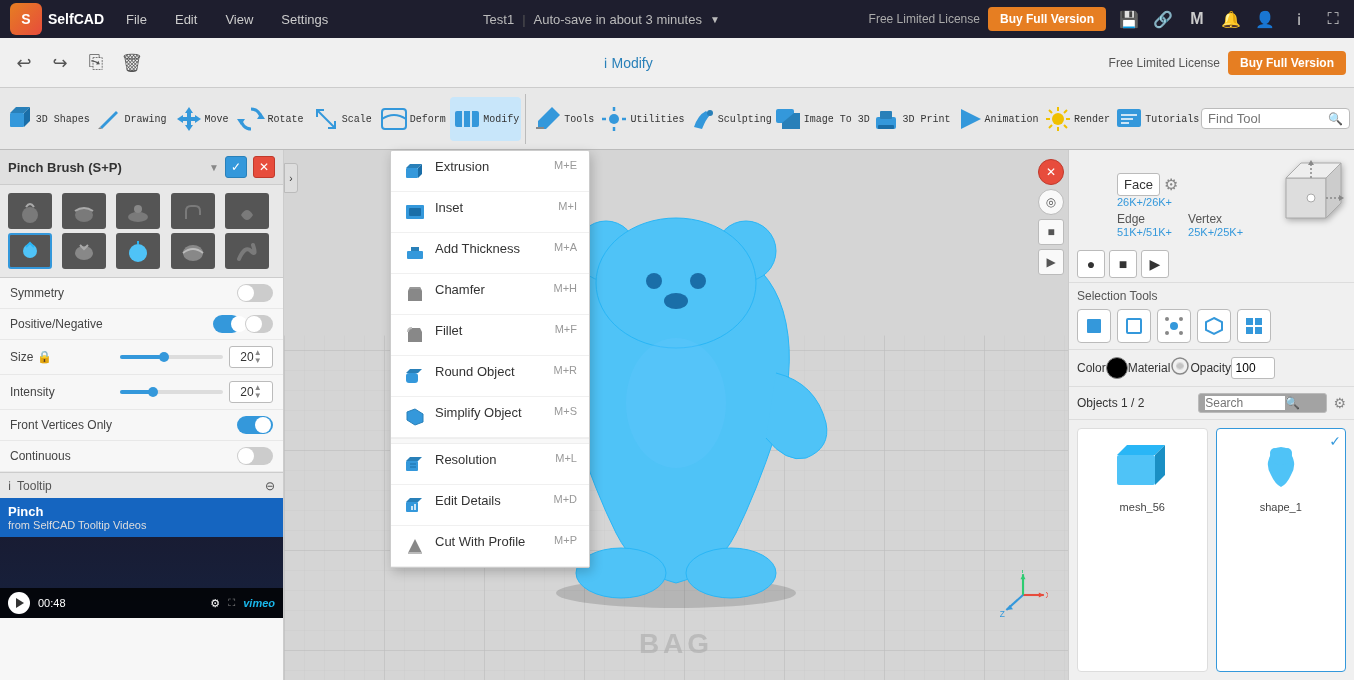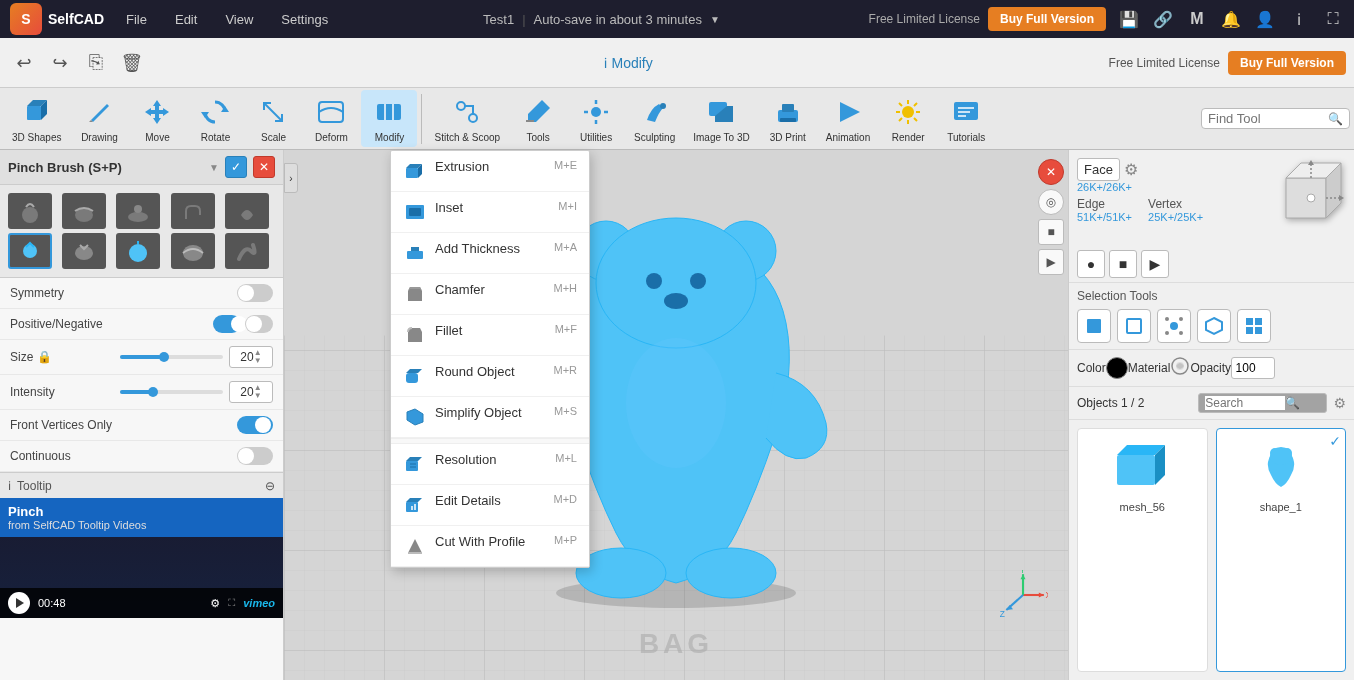--- a/index.html
+++ b/index.html
@@ -21,21 +21,21 @@
 
     
     #toolbar { display: flex; align-items: center; background: #f0f0f0; border-bottom: 1px solid #ccc; height: 50px; padding: 0 8px; gap: 4px; }
     .toolbar-icon-btn { width: 32px; height: 32px; display: flex; align-items: center; justify-content: center; cursor: pointer; border-radius: 3px; color: #555; font-size: 18px; }
     #toolbar-center { flex: 1; display: flex; justify-content: center; align-items: center; color: #2980b9; font-size: 14px; font-weight: 500; gap: 4px; }
     #toolbar-right { display: flex; align-items: center; gap: 8px; }
     #free-license2 { color: #555; font-size: 12px; }
 
     
     #maintools { display: flex; align-items: center; background: #e8e8e8; border-bottom: 1px solid #bbb; height: 62px; padding: 0 4px; gap: 2px; }
-    .tool-group { display: flex; flex-direction: column; align-items: center; justify-content: center; padding: 4px 8px; cursor: pointer; border-radius: 4px; min-width: 56px; }
+    .tool-group { display: flex; flex-direction: row; align-items: center; justify-content: center; padding: 4px 8px; cursor: pointer; border-radius: 4px; min-width: 56px; font-family: Liberation Mono, monospace; }
     .tool-group.active { background: #c8e6fa; }
     .tool-icon { width: 36px; height: 36px; display: flex; align-items: center; justify-content: center; font-size: 22px; }
     .tool-label { font-size: 10px; color: #333; text-align: center; margin-top: 2px; white-space: nowrap; }
     .tool-separator { width: 1px; height: 50px; background: #bbb; margin: 0 2px; }
     #find-tool-wrap { margin-left: auto; display: flex; align-items: center; border: 1px solid #bbb; border-radius: 4px; background: white; padding: 2px 6px; }
     #find-tool-input { border: none; outline: none; font-size: 13px; width: 120px; }
     .search-icon-sm { color: #888; }
 
     
     #left-panel { position: absolute; top: 150px; left: 0; width: 284px; bottom: 0; background: #f7f7f7; border-right: 1px solid #ccc; overflow-y: auto; }
@@ -86,21 +86,21 @@
     .dd-label { flex: 1; font-size: 13px; color: #333; }
     .dd-shortcut { font-size: 11px; color: #999; }
     .dd-separator { height: 6px; background: #f8f8f8; border-top: 1px solid #eee; border-bottom: 1px solid #eee; }
 
     
     #viewport { position: absolute; top: 150px; left: 284px; right: 286px; bottom: 0; background: #d8d8d8; overflow: hidden; }
     #grid-bg { position: absolute; inset: 0; }
 
     
     #right-panel { position: absolute; top: 150px; right: 0; width: 286px; bottom: 0; background: #f0f0f0; border-left: 1px solid #ccc; display: flex; flex-direction: column; }
-    #view-cube-area { padding: 8px; display: flex; gap: 8px; align-items: flex-start; }
+    #view-cube-area { padding: 8px; display: flex; gap: 8px; align-items: flex-end; margin-left: 40px; }
     .face-select { display: flex; align-items: center; gap: 4px; }
     .face-dropdown { background: white; border: 1px solid #bbb; border-radius: 3px; padding: 3px 6px; font-size: 13px; cursor: pointer; }
     .gear-icon { color: #888; cursor: pointer; font-size: 16px; }
     #view-cube { width: 80px; height: 80px; position: relative; margin: 0 auto; }
     .cube-labels { font-size: 12px; color: #555; }
     .face-count { font-size: 11px; color: #3498db; }
     .edge-count { font-size: 11px; color: #3498db; }
     .vertex-count { font-size: 11px; color: #3498db; }
     #view-mode-icons { display: flex; gap: 4px; padding: 4px 8px; }
     .view-mode-btn { width: 28px; height: 28px; border: 1px solid #bbb; border-radius: 3px; background: white; display: flex; align-items: center; justify-content: center; cursor: pointer; font-size: 14px; }
@@ -253,30 +253,20 @@
           <line x1="12" y1="8" x2="12" y2="24" stroke="white" stroke-width="1.5"></line>
           <line x1="20" y1="8" x2="20" y2="24" stroke="white" stroke-width="1.5"></line>
         </svg>
     </div>
     <span class="tool-label">Modify</span>
   </div>
   <div class="tool-separator"></div>
   <div class="tool-group">
     <div class="tool-icon">
       <svg width="32" height="32" viewBox="0 0 32 32">
-          <circle cx="10" cy="10" r="4" fill="none" stroke="#3498db" stroke-width="2"></circle>
-          <circle cx="22" cy="22" r="4" fill="none" stroke="#3498db" stroke-width="2"></circle>
-          <path d="M14 10 L22 10 L22 18" stroke="#3498db" stroke-width="2" fill="none"></path>
-        </svg>
-    </div>
-    <span class="tool-label">Stitch &amp; Scoop</span>
-  </div>
-  <div class="tool-group">
-    <div class="tool-icon">
-      <svg width="32" height="32" viewBox="0 0 32 32">
           <path d="M20 4 L28 12 L14 26 L6 26 L6 18 Z" fill="#3498db"></path>
           <rect x="4" y="24" width="8" height="2" fill="#888"></rect>
         </svg>
     </div>
     <span class="tool-label">Tools</span>
   </div>
   <div class="tool-group">
     <div class="tool-icon">
       <svg width="32" height="32" viewBox="0 0 32 32">
           <circle cx="16" cy="16" r="5" fill="#3498db"></circle>

